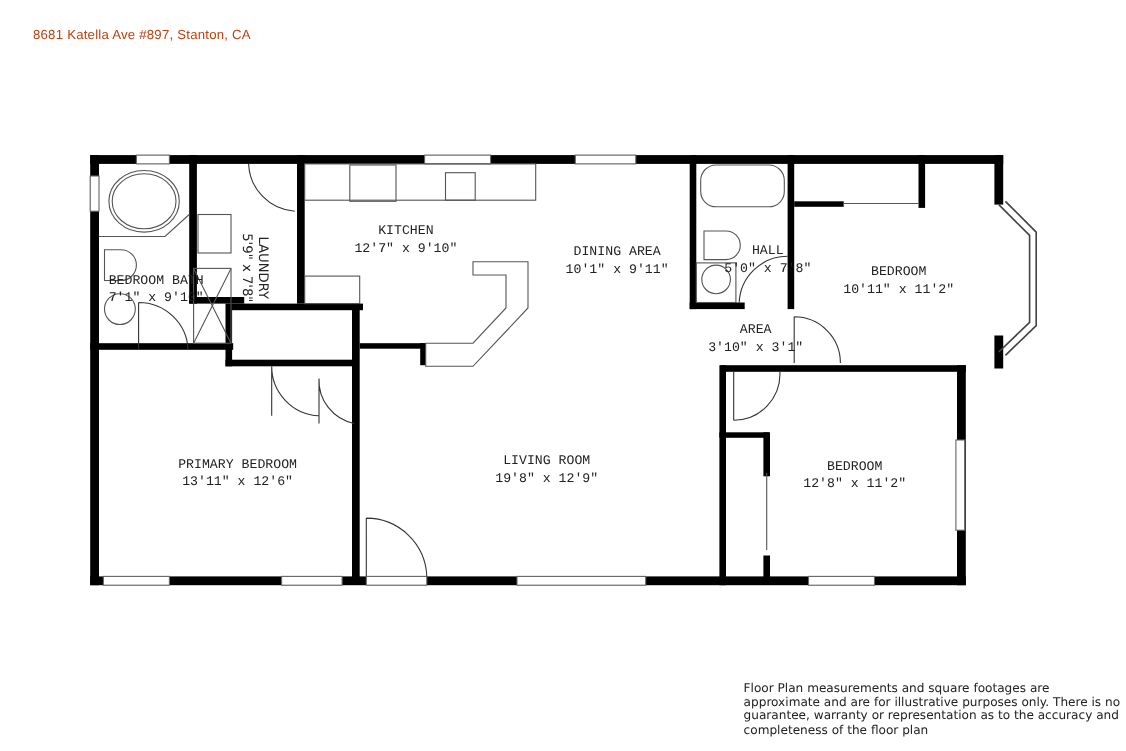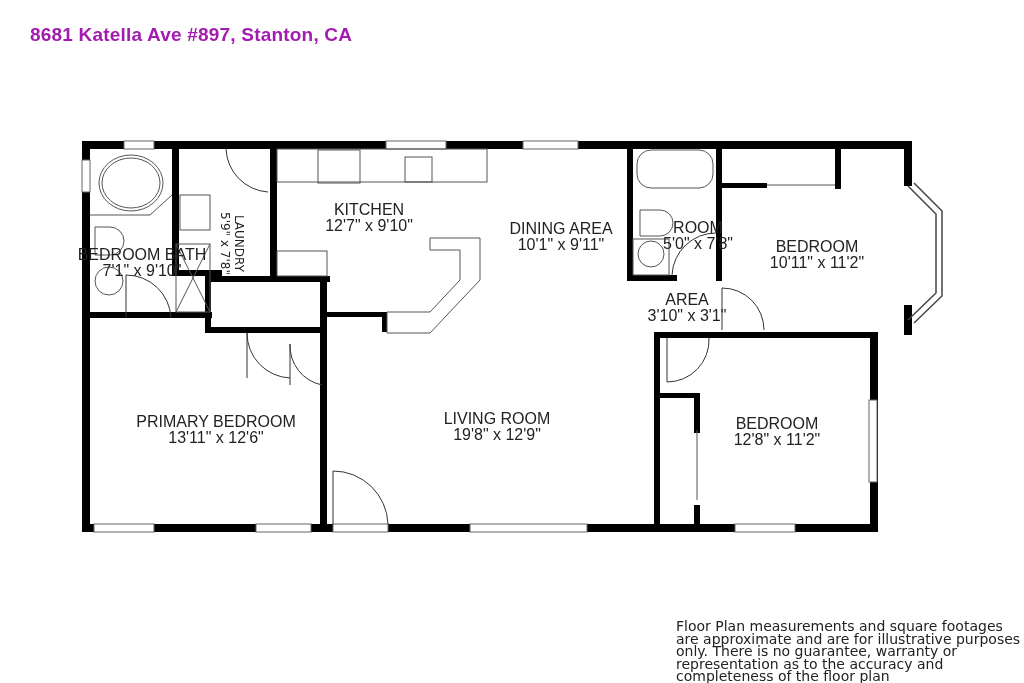--- a/index.html
+++ b/index.html
@@ -1,22 +1,22 @@
 <!DOCTYPE html>
 <html><head>
 <meta charset="utf-8">
 <style>
   html, body { margin: 0; padding: 0; background: #ffffff; }
   body { width: 1024px; height: 683px; position: relative; overflow: hidden; font-family: "Liberation Sans", sans-serif; }
-  .title { position: absolute; left: 30px; top: 24px; font-size: 19px; font-weight: bold; color: #a21caf; letter-spacing: 0.2px; }
+  .title { position: absolute; left: 30px; top: 24px; font-size: 12px; font-weight: normal; color: #c2410c; letter-spacing: 0.2px; }
   svg.plan { position: absolute; left: 0; top: 0; }
-  .room-label { position: absolute; text-align: center; font-family: Liberation Sans, sans-serif; font-size: 16px; color: #222; line-height: 16px; white-space: nowrap; transform: translateX(-50%); }
+  .room-label { position: absolute; text-align: center; font-family: Liberation Mono, monospace; font-size: 12px; color: #222; line-height: 16px; white-space: nowrap; transform: translateX(-50%); }
   .room-label .dim { display: block; }
   .laundry { position: absolute; left: 246px; top: 212px; transform: rotate(90deg); transform-origin: left top; font-family: "DejaVu Sans", sans-serif; font-size: 12px; color: #222; line-height: 14px; white-space: nowrap; text-align: center; }
-  .disclaimer { position: absolute; left: 676px; top: 620px; width: 345px; font-family: "DejaVu Sans", sans-serif; font-size: 14px; line-height: 12.5px; color: #222; }
+  .disclaimer { position: absolute; left: 676px; top: 620px; width: 345px; font-family: "DejaVu Sans", sans-serif; font-size: 11px; line-height: 12.5px; color: #222; }
 </style>
 </head>
 <body>
 
 <div class="title">8681 Katella Ave #897, Stanton, CA</div>
 
 <svg class="plan" width="1024" height="683" viewBox="0 0 1024 683">
   <g fill="#000">
 
     <rect x="82" y="141" width="830" height="8"></rect>
@@ -126,21 +126,21 @@
   <span>KITCHEN</span>
   <span class="dim">12'7" x 9'10"</span>
 </div>
 
 <div class="room-label" style="left:561px;top:221px;">
   <span>DINING AREA</span>
   <span class="dim">10'1" x 9'11"</span>
 </div>
 
 <div class="room-label" style="left:698px;top:220px;">
-  <span>ROOM</span>
+  <span>HALL</span>
   <span class="dim">5'0" x 7'8"</span>
 </div>
 
 <div class="room-label" style="left:817px;top:239px;">
   <span>BEDROOM</span>
   <span class="dim">10'11" x 11'2"</span>
 </div>
 
 <div class="room-label" style="left:687px;top:292px;">
   <span>AREA</span>

